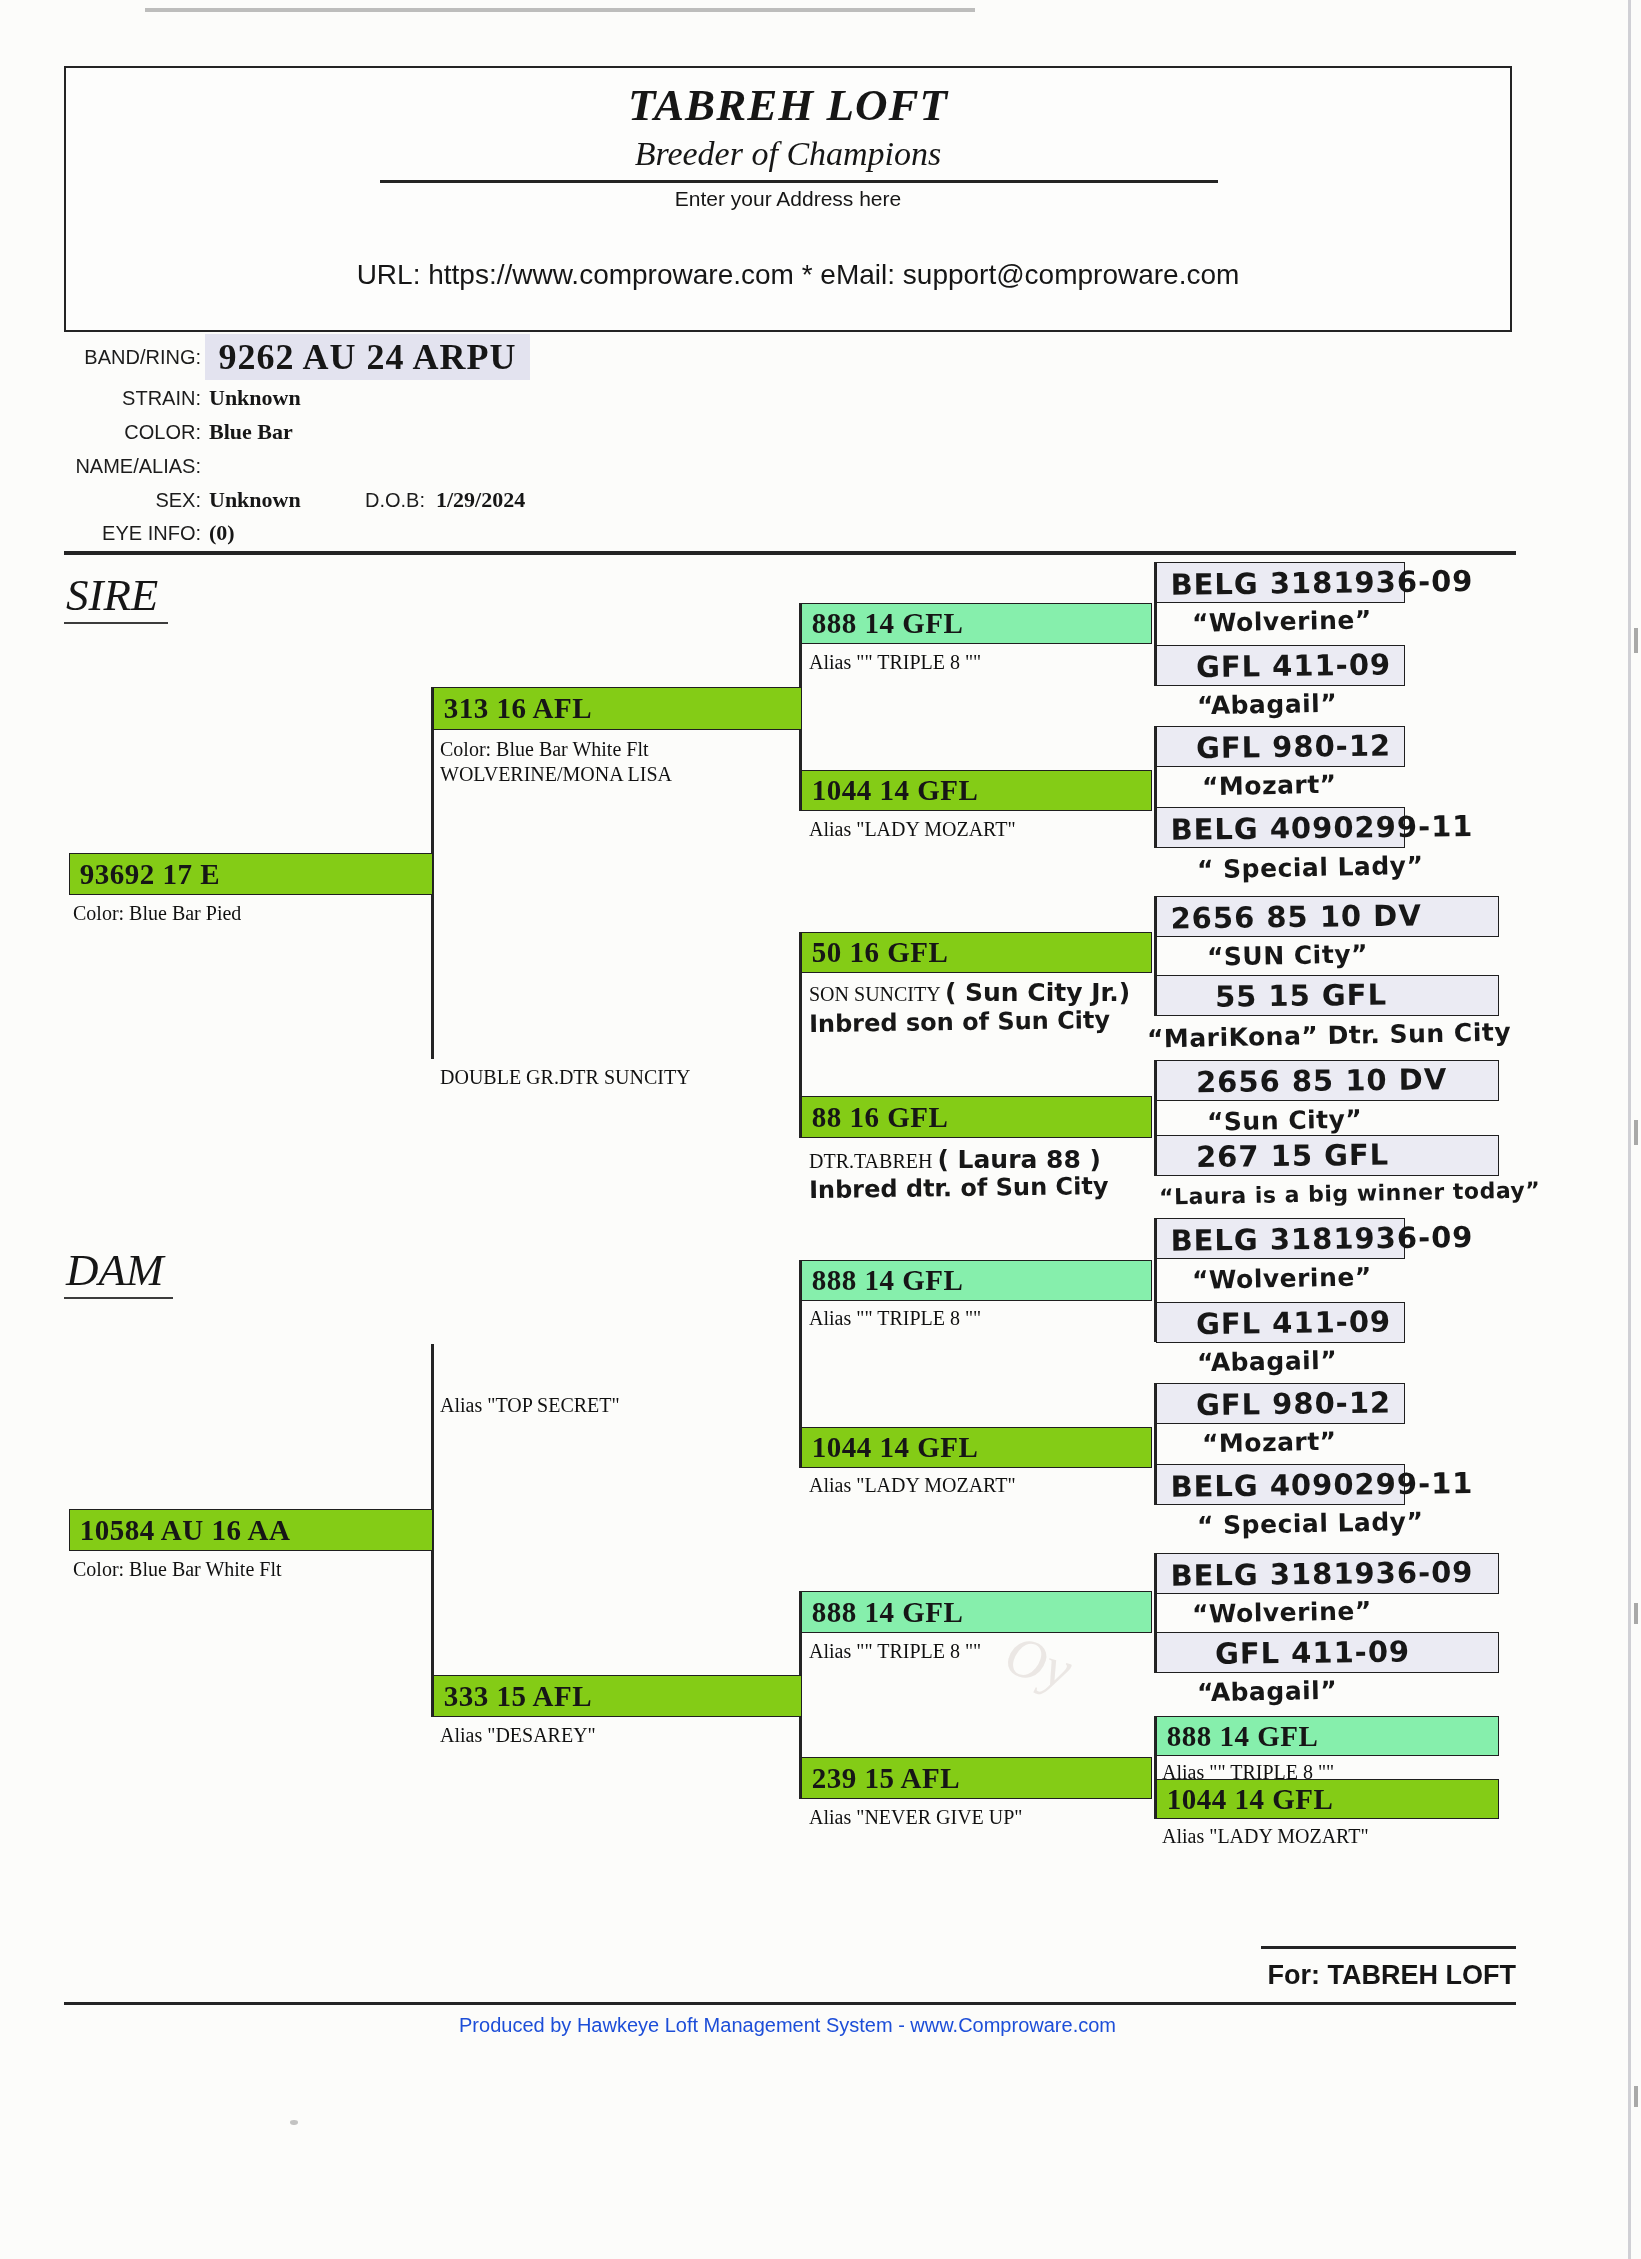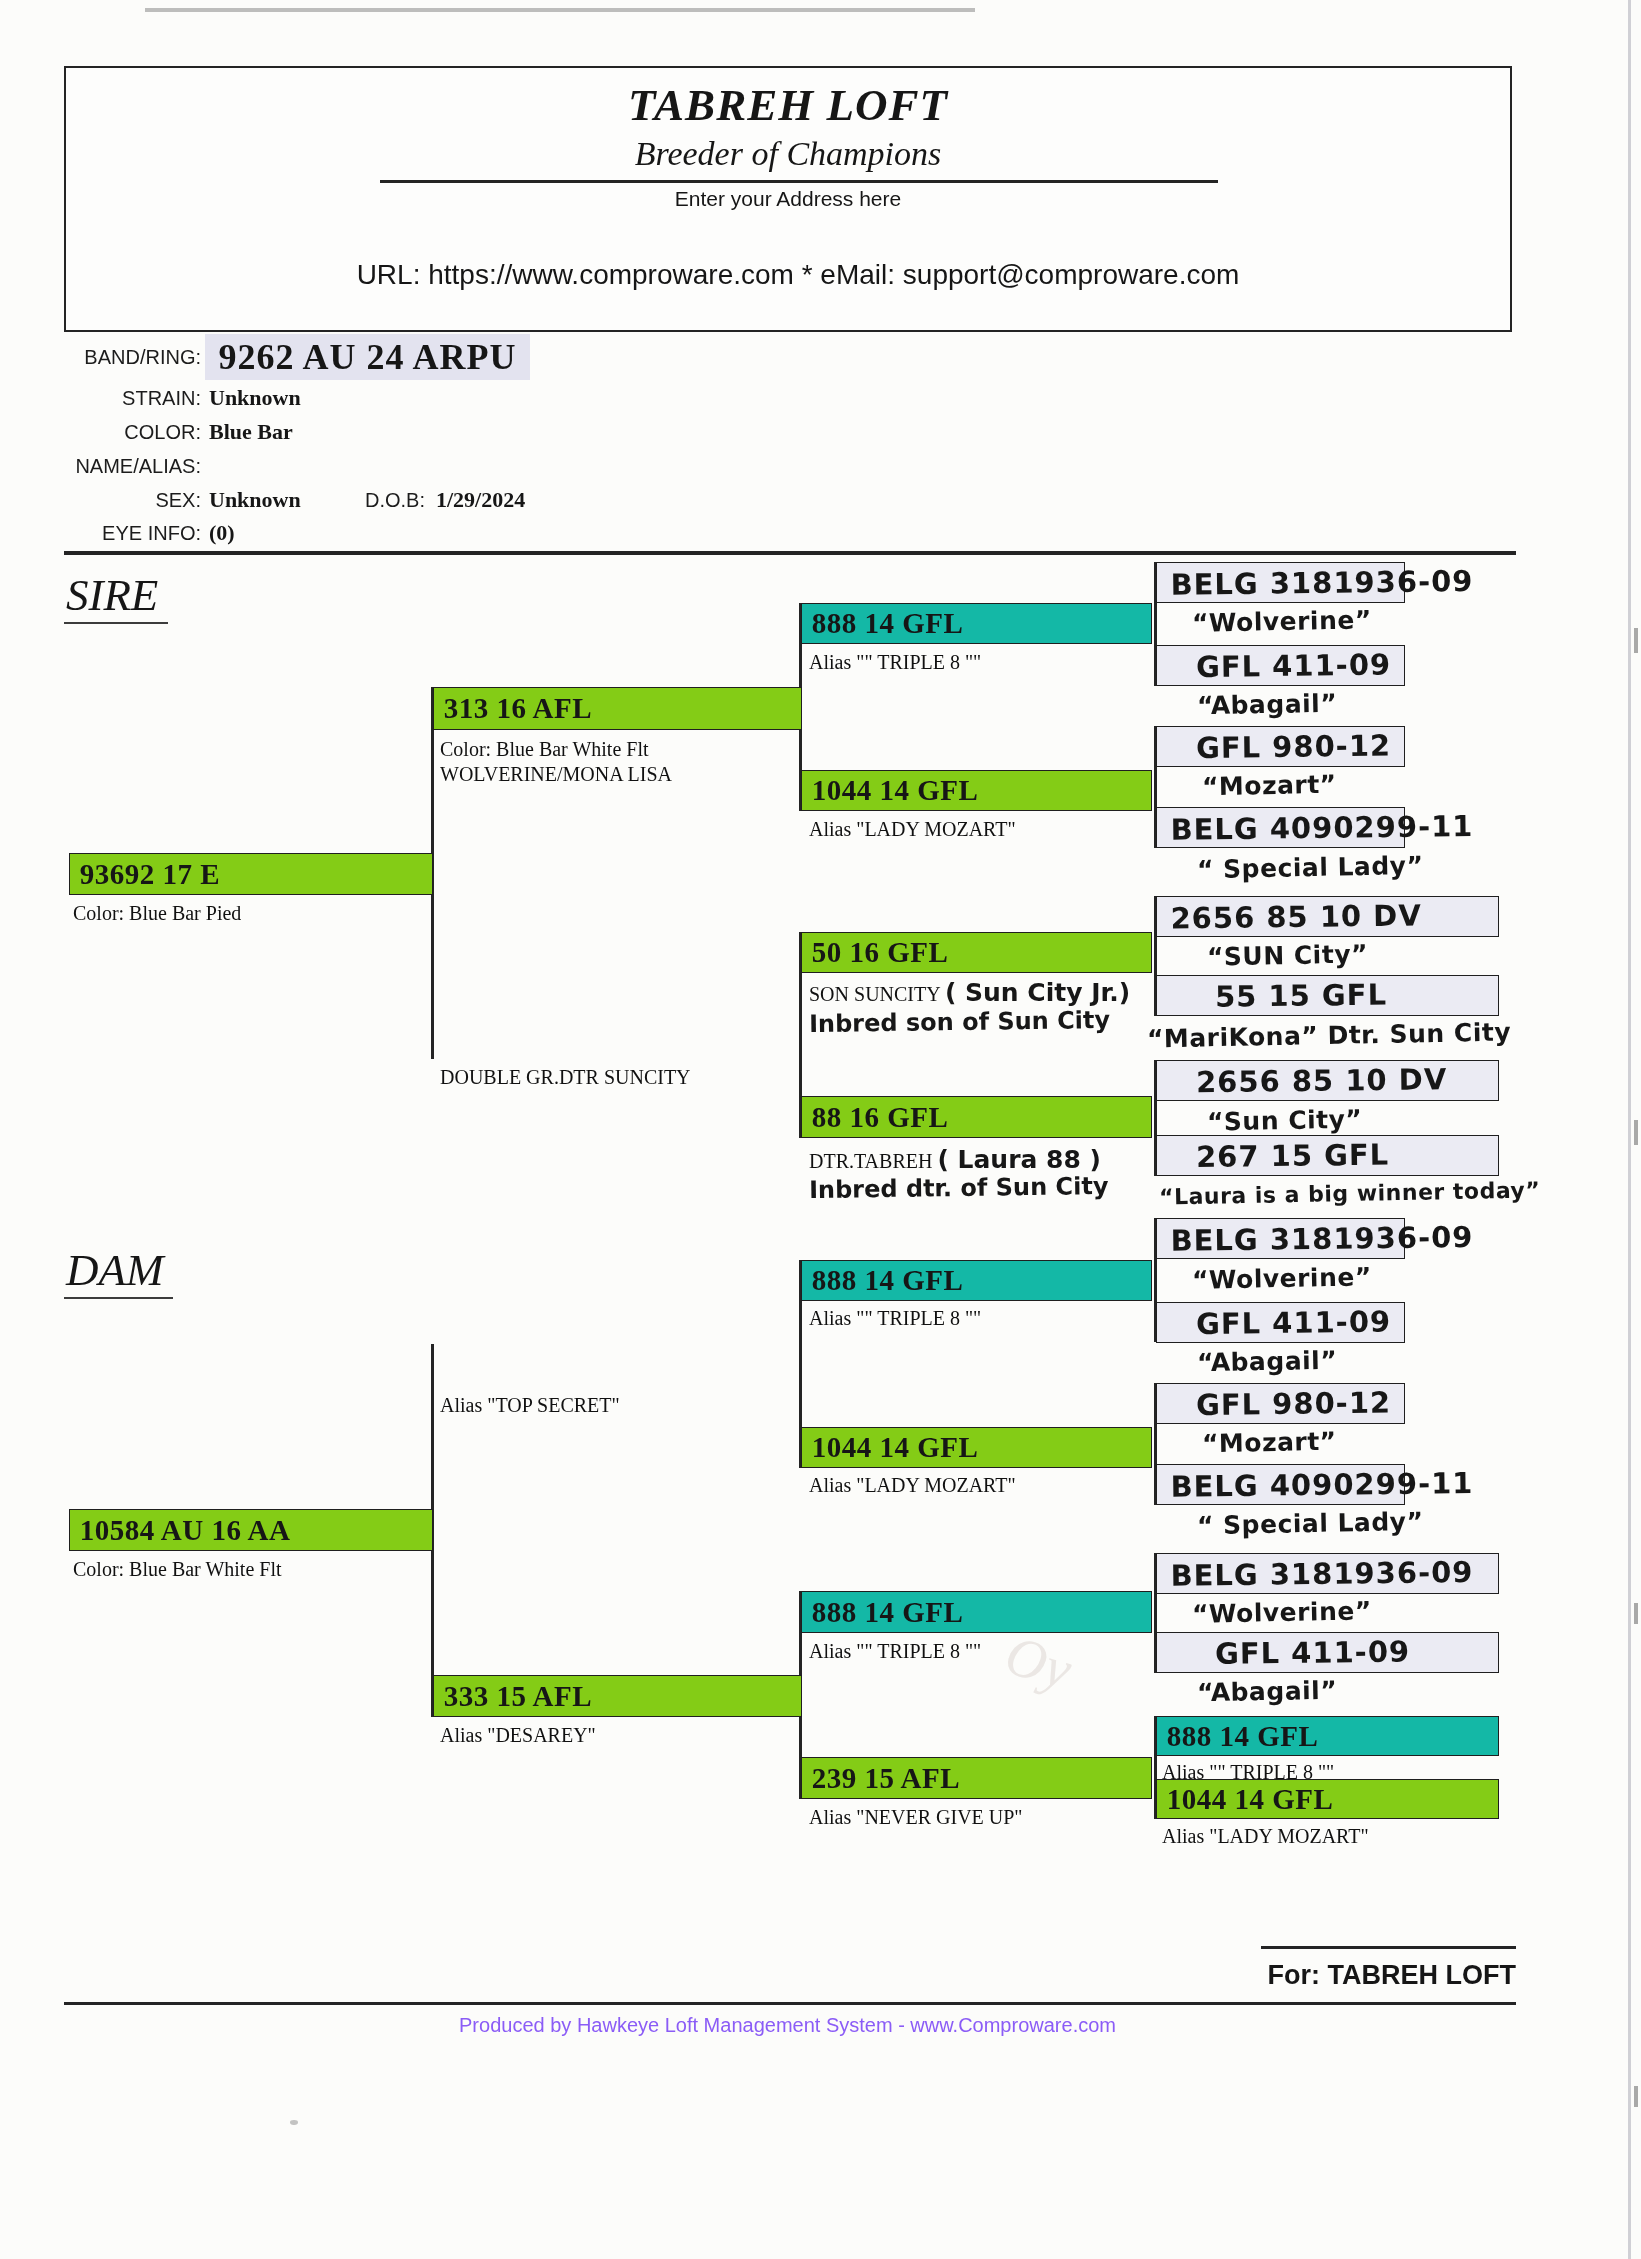--- a/index.html
+++ b/index.html
@@ -17,30 +17,30 @@
   
   .lbl{position:absolute;left:39px;width:162px;text-align:right;font-family:"Liberation Sans",sans-serif;font-size:20px;color:#1c1c1c;white-space:nowrap;}
   .val{position:absolute;font-weight:bold;font-size:22px;white-space:nowrap;}
   .bandhl{position:absolute;left:205px;top:334px;height:46px;background:#e3e3ef;padding:0 13.5px;display:flex;align-items:center;}
   .bandhl span{font-size:36px;font-weight:bold;letter-spacing:1px;white-space:nowrap;}
   
   .ghead{position:absolute;font-style:italic;font-size:45px;line-height:1.05;border-bottom:2.9px solid #3c3c3c;padding:0 9.7px 2.9px 1.9px;}
   
   .box{position:absolute;border:1.9px solid #1f1f1f;background:#84cc16;box-sizing:border-box;display:flex;align-items:center;}
   .band{font-weight:bold;font-size:29px;white-space:nowrap;padding-left:9.7px;letter-spacing:0.5px;}
-  .pinkbg{background:#14b8a6;}
+  .pinkbg{background:#86efac;}
   .handbg{background:#ebebf3;}
   .note{position:absolute;font-size:20px;white-space:nowrap;color:#111;}
   .hw{font-family:"DejaVu Sans",sans-serif;font-weight:700;color:#171717;}
   .hband{font-size:29px;letter-spacing:1px;padding-left:13.5px;white-space:nowrap;transform:rotate(-0.7deg);}
   .hname{position:absolute;font-size:25px;letter-spacing:0.5px;white-space:nowrap;transform:rotate(-1.1deg);}
   .hnote{position:absolute;font-size:24px;white-space:nowrap;transform:rotate(-0.8deg);}
   
   .fortxt{position:absolute;left:1159px;top:1960px;width:357px;text-align:right;font-family:"Liberation Sans",sans-serif;font-weight:bold;font-size:27px;white-space:nowrap;}
-  .produced{position:absolute;left:353px;top:2014px;width:869px;text-align:center;font-family:"Liberation Sans",sans-serif;font-size:20px;color:#8b5cf6;}
+  .produced{position:absolute;left:353px;top:2014px;width:869px;text-align:center;font-family:"Liberation Sans",sans-serif;font-size:20px;color:#1d4ed8;}
   
   .art{position:absolute;pointer-events:none;}
   .smudge{position:absolute;left:1006px;top:1630px;font-size:56px;color:#ded7d3;transform:rotate(16deg);opacity:.55;font-style:italic;}
 </style>
 </head>
 <body>
 
 <div class="pg">
 
   <div class="art" style="left:145px;top:7.7px;width:830px;height:3.9px;background:#707070;opacity:.45;"></div>

